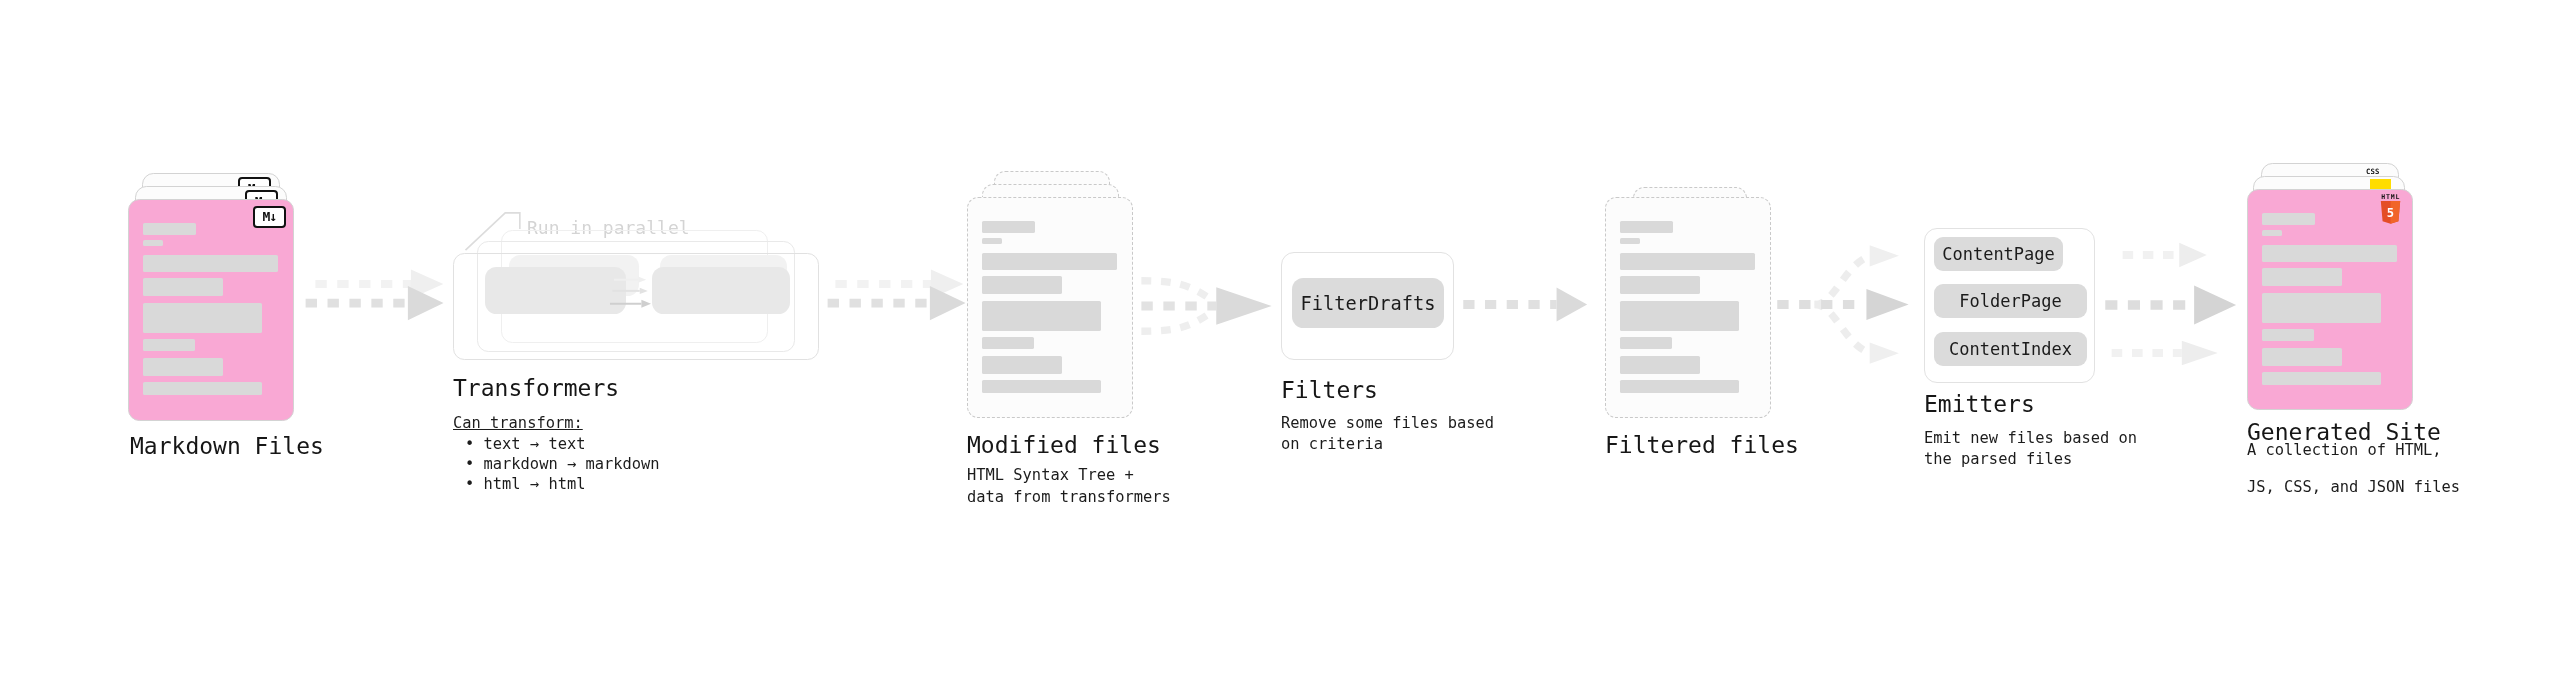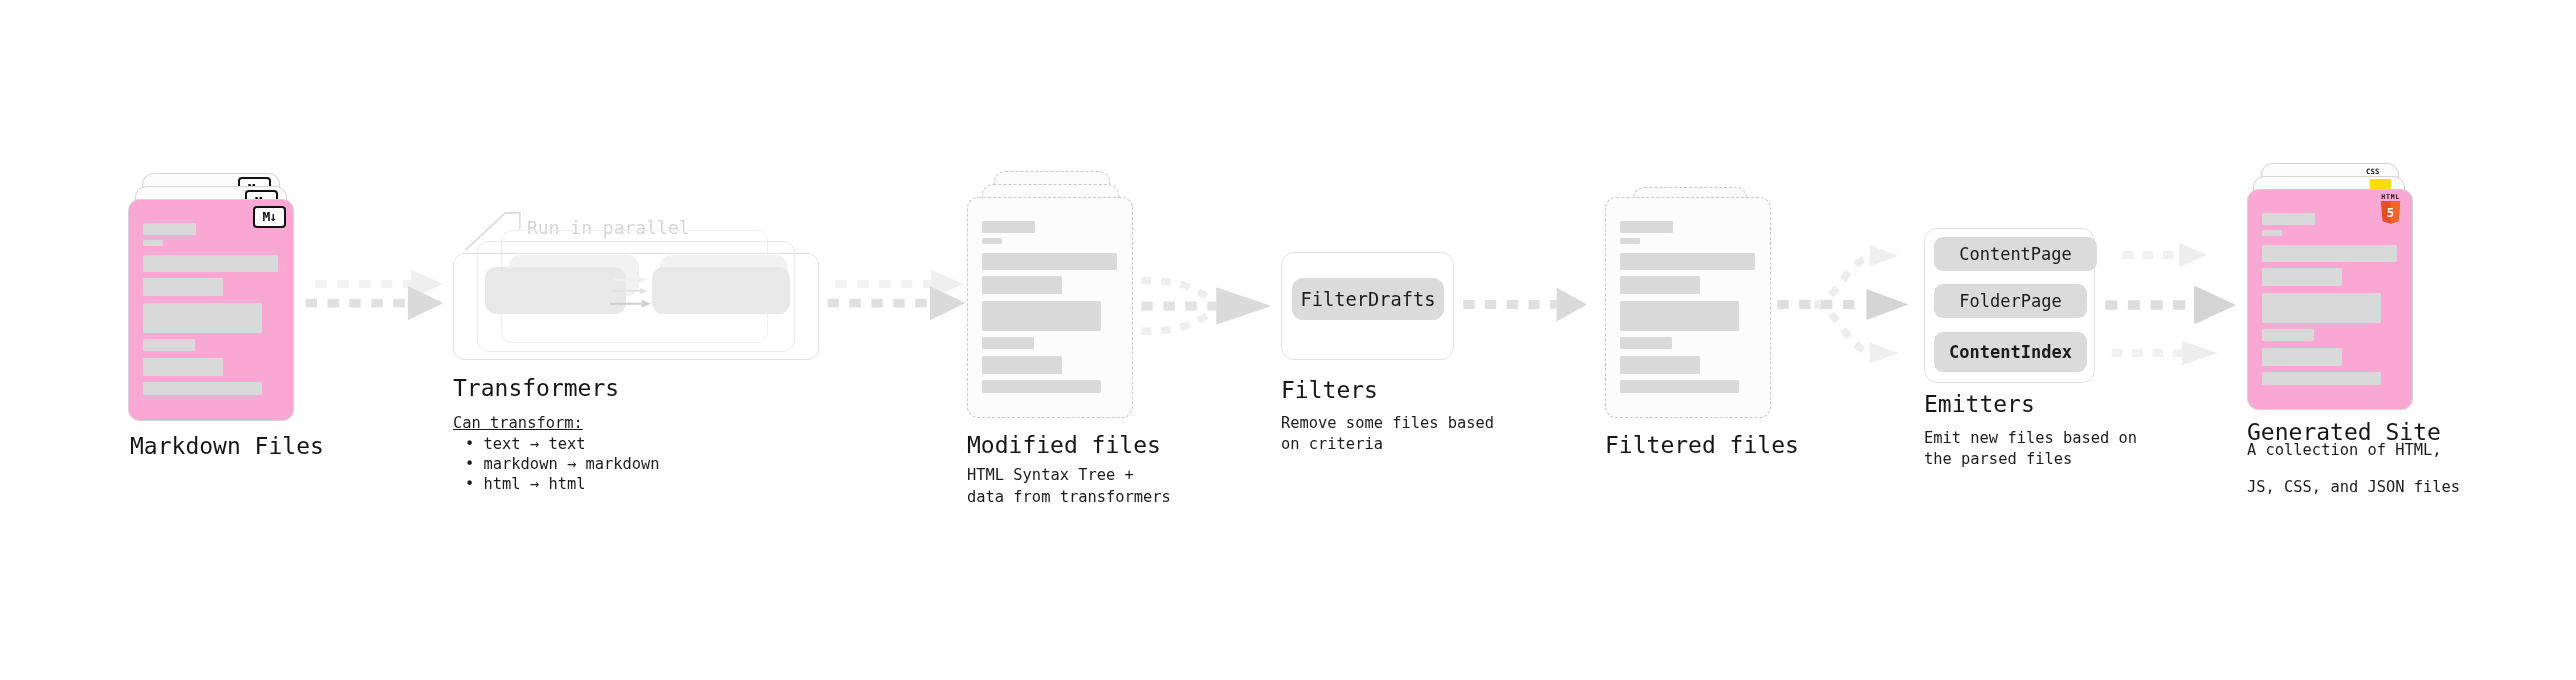--- a/index.html
+++ b/index.html
@@ -145,21 +145,21 @@
   <div class="node-desc" style="left:967px;top:488px;">data from transformers</div>
 
   <svg class="arrow" style="left:1138px;top:271px;" width="137" height="70" viewBox="0 0 168 86">
     <path d="M 4 12 C 45 12 62 16 88 34" stroke="#eeeeee" stroke-width="9" stroke-dasharray="12 12" fill="none"></path>
     <path d="M 4 74 C 45 74 62 70 88 52" stroke="#eeeeee" stroke-width="9" stroke-dasharray="12 12" fill="none"></path>
     <line x1="4" y1="43" x2="96" y2="43" stroke="#e2e2e2" stroke-width="11" stroke-dasharray="14 13"></line>
     <polygon points="96,20 164,43 96,66" fill="#dadada"></polygon>
   </svg>
 
   <div class="obox" style="left:1281px;top:252px;width:173px;height:108px;"></div>
-  <div class="pill" style="left:1292px;top:278px;width:152px;height:42px;">FilterDrafts</div>
+  <div class="pill" style="left:1292px;top:278px;width:152px;height:50px;">FilterDrafts</div>
   <div class="node-label" style="left:1281px;top:377px;">Filters</div>
   <div class="node-desc" style="left:1281px;top:414px;">Remove some files based</div>
   <div class="node-desc" style="left:1281px;top:435px;">on criteria</div>
 
   <svg class="arrow" style="left:1461px;top:286px;" width="130" height="37" viewBox="0 0 160 46">
     <line x1="2" y1="23" x2="118" y2="23" stroke="#e0e0e0" stroke-width="11" stroke-dasharray="14 13"></line>
     <polygon points="118,2 156,23 118,44" fill="#dadada"></polygon>
   </svg>
 
   <div>
@@ -182,23 +182,23 @@
   <svg class="arrow" style="left:1774px;top:242px;" width="146" height="125" viewBox="0 0 180 154">
     <path d="M 50 77 C 75 77 85 30 118 17" stroke="#ededed" stroke-width="9" stroke-dasharray="12 12" fill="none"></path>
     <polygon points="118,4 154,17 118,30" fill="#efefef"></polygon>
     <path d="M 50 77 C 75 77 85 124 118 137" stroke="#ededed" stroke-width="9" stroke-dasharray="12 12" fill="none"></path>
     <polygon points="118,124 154,137 118,150" fill="#efefef"></polygon>
     <line x1="4" y1="77" x2="112" y2="77" stroke="#dedede" stroke-width="11" stroke-dasharray="14 13"></line>
     <polygon points="114,58 166,77 114,96" fill="#d5d5d5"></polygon>
   </svg>
 
   <div class="obox" style="left:1924px;top:228px;width:171px;height:155px;"></div>
-  <div class="pill em" style="left:1934px;top:237px;width:163px;height:34px;">ContentPage</div>
+  <div class="pill em" style="left:1934px;top:237px;width:129px;height:34px;">ContentPage</div>
   <div class="pill em" style="left:1934px;top:284px;width:153px;height:34px;">FolderPage</div>
-  <div class="pill em" style="left:1934px;top:332px;width:153px;height:40px;font-weight:bold;">ContentIndex</div>
+  <div class="pill em" style="left:1934px;top:332px;width:153px;height:34px;">ContentIndex</div>
   <div class="node-label" style="left:1924px;top:391px;">Emitters</div>
   <div class="node-desc" style="left:1924px;top:429px;">Emit new files based on</div>
   <div class="node-desc" style="left:1924px;top:450px;">the parsed files</div>
 
   <svg class="arrow" style="left:2121px;top:241px;" width="89" height="28" viewBox="0 0 110 34">
     <line x1="2" y1="17" x2="72" y2="17" stroke="#f1f1f1" stroke-width="10" stroke-dasharray="13 12"></line>
     <polygon points="72,2 106,17 72,32" fill="#ededed"></polygon>
   </svg>
   <svg class="arrow" style="left:2103px;top:284px;" width="137" height="42" viewBox="0 0 168 52">
     <line x1="2" y1="26" x2="112" y2="26" stroke="#dddddd" stroke-width="12" stroke-dasharray="15 13"></line>

